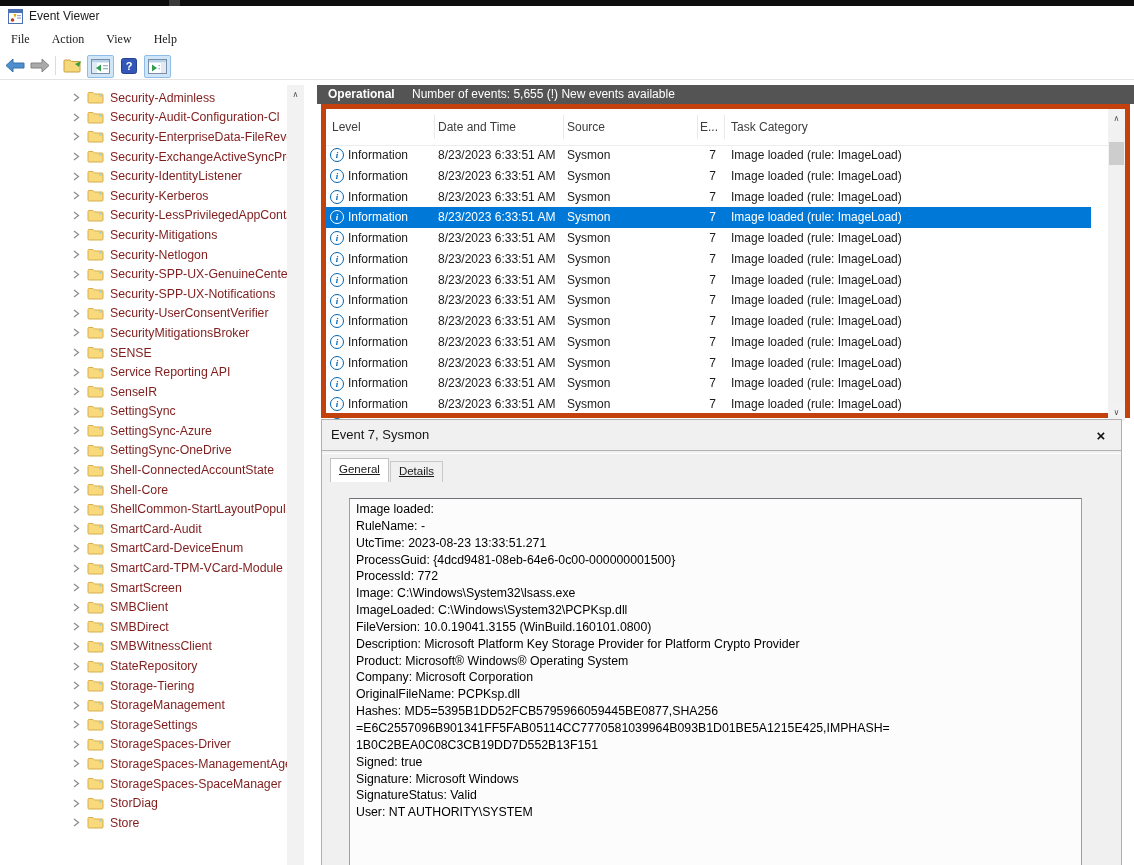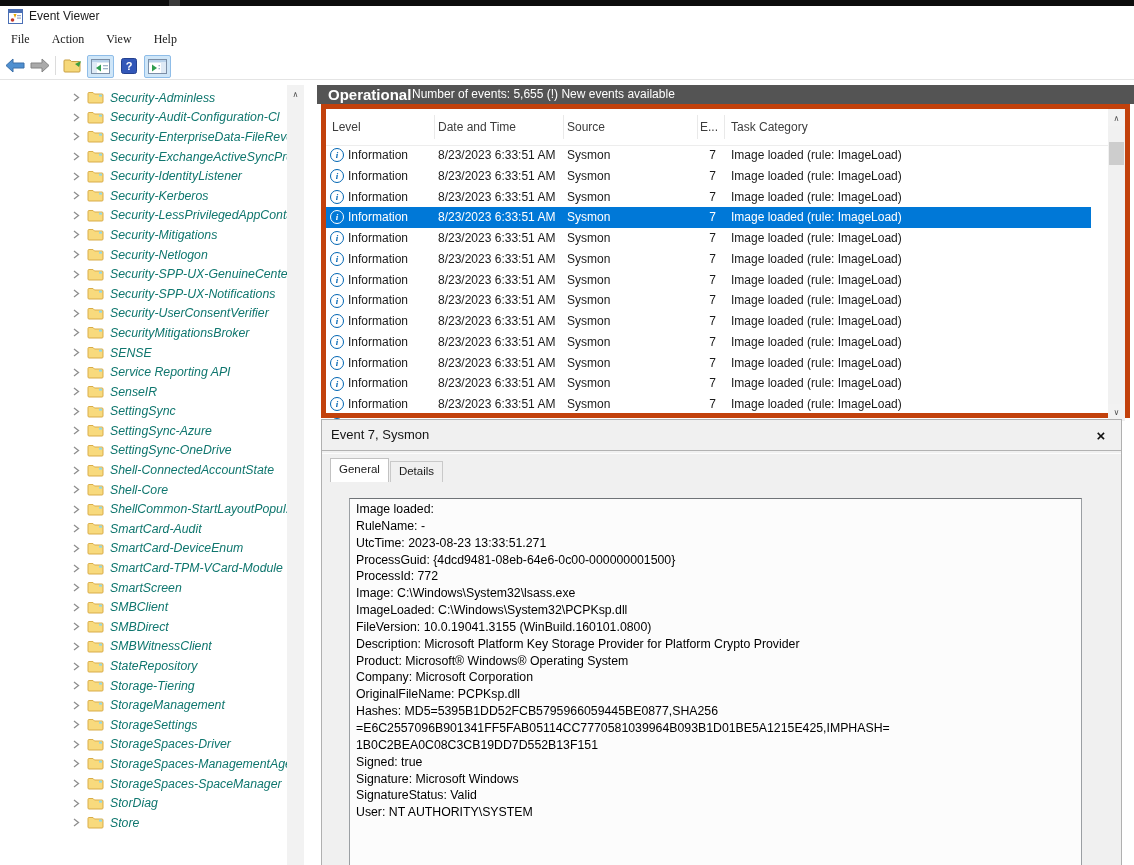--- a/index.html
+++ b/index.html
@@ -24,28 +24,28 @@
   #toolbar{left:0;top:52px;width:1134px;height:27px;background:#fff;border-bottom:1px solid #e4e4e4;}
   .tb{position:absolute;top:3px;height:21px;display:flex;align-items:center;justify-content:center;}
   .tb.hl{background:#cfe6f8;border:1px solid #8fbde8;border-radius:2px;}
   #tb-sep{position:absolute;left:55px;top:4px;width:1px;height:19px;background:#dcdcdc;}
 
   
   #tree-panel{left:0;top:85px;width:287px;height:780px;background:#fff;overflow:hidden;padding-top:3px;box-sizing:border-box;}
   .tree-item{width:287px;height:19.6px;display:flex;align-items:center;white-space:nowrap;overflow:hidden;cursor:default;}
   .tree-item .chev{margin-left:72px;flex:none;display:flex;}
   .tree-item .fold{margin-left:7px;flex:none;display:flex;}
-  .tree-item .lbl{margin-left:6px;font-size:12.3px;color:#0f766e;font-style:italic;}
+  .tree-item .lbl{margin-left:6px;font-size:12.3px;color:#7f1d1d;}
   #tree-scrollbar{left:287px;top:85px;width:17px;height:780px;background:#f2f2f2;}
   .sb-btn{position:absolute;left:0;width:17px;height:16px;display:flex;align-items:center;justify-content:center;
     font-size:8px;color:#4e4e4e;background:#f2f2f2;}
 
   
   #op-bar{left:317px;top:85px;width:817px;height:19px;background:#545454;color:#fff;}
-  #op-bar .logname{position:absolute;left:11px;top:0;line-height:19px;font-size:15px;font-weight:bold;}
+  #op-bar .logname{position:absolute;left:11px;top:0;line-height:19px;font-size:12px;font-weight:bold;}
   #op-bar .status{position:absolute;left:95px;top:0;line-height:19px;font-size:12px;}
 
   
   #event-list{left:321px;top:104px;width:809px;height:314px;background:#fff;border:5px solid #c2410c;box-sizing:border-box;}
   #list-header{position:absolute;left:0;top:0;width:790px;height:36px;background:#fff;border-bottom:1px solid #ededed;}
   .hcell{position:absolute;top:0;line-height:36px;font-size:12px;color:#3c3c3c;cursor:default;}
   .h-level{left:6px}.h-date{left:112px}.h-source{left:241px}.h-id{left:374px}.h-task{left:405px}
   .hdiv{position:absolute;top:6px;width:1px;height:24px;background:#e9e9e9;}
   #rows{position:absolute;left:0;top:36px;width:790px;height:276px;overflow:hidden;}
   .event-row{position:relative;width:790px;height:20.77px;cursor:default;}
@@ -61,21 +61,21 @@
   #list-scrollbar .thumb{position:absolute;left:1px;top:33px;width:15px;height:23px;background:#cdcdcd;}
 
   
   #detail-panel{left:321px;top:419px;width:801px;height:446px;background:#f0f0f0;
     border:1px solid #b0b0b0;border-bottom:none;box-sizing:border-box;overflow:hidden;}
   #detail-header{position:absolute;left:0;top:0;width:100%;height:30px;}
   #detail-header .dtitle{position:absolute;left:9px;top:0;line-height:30px;font-size:13px;color:#151515;}
   #detail-close{position:absolute;right:11px;top:6px;width:18px;height:18px;display:flex;align-items:center;
     justify-content:center;font-size:15px;font-weight:bold;color:#111;cursor:default;}
   #detail-etch{position:absolute;left:0;top:30px;width:100%;height:2px;border-top:1px solid #b2b2b2;border-bottom:1px solid #fcfcfc;}
-  #tabs{position:absolute;left:8px;top:38px;display:flex;align-items:flex-end;}
+  #tabs{position:absolute;left:8px;top:38px;display:flex;align-items:flex-end;text-decoration:underline;}
   .tab{font-size:11.5px;color:#1a1a1a;cursor:default;}
   .tab.active{background:#fff;border:1px solid #c2c2c2;border-bottom:none;padding:4px 8px 7px;z-index:2;}
   .tab.inactive{background:#f0f0f0;border:1px solid #c9c9c9;border-bottom:none;padding:3px 8px 5px;margin-left:1px;}
   #event-text{position:absolute;left:27px;top:78px;width:733px;height:372px;background:#fcfcfc;
     border:1px solid #9b9fa3;border-top-color:#6f7377;box-sizing:border-box;
     padding:2px 6px;font-size:12.3px;line-height:16.85px;white-space:pre-wrap;color:#000;}
 </style>
 </head>
 <body>
 

